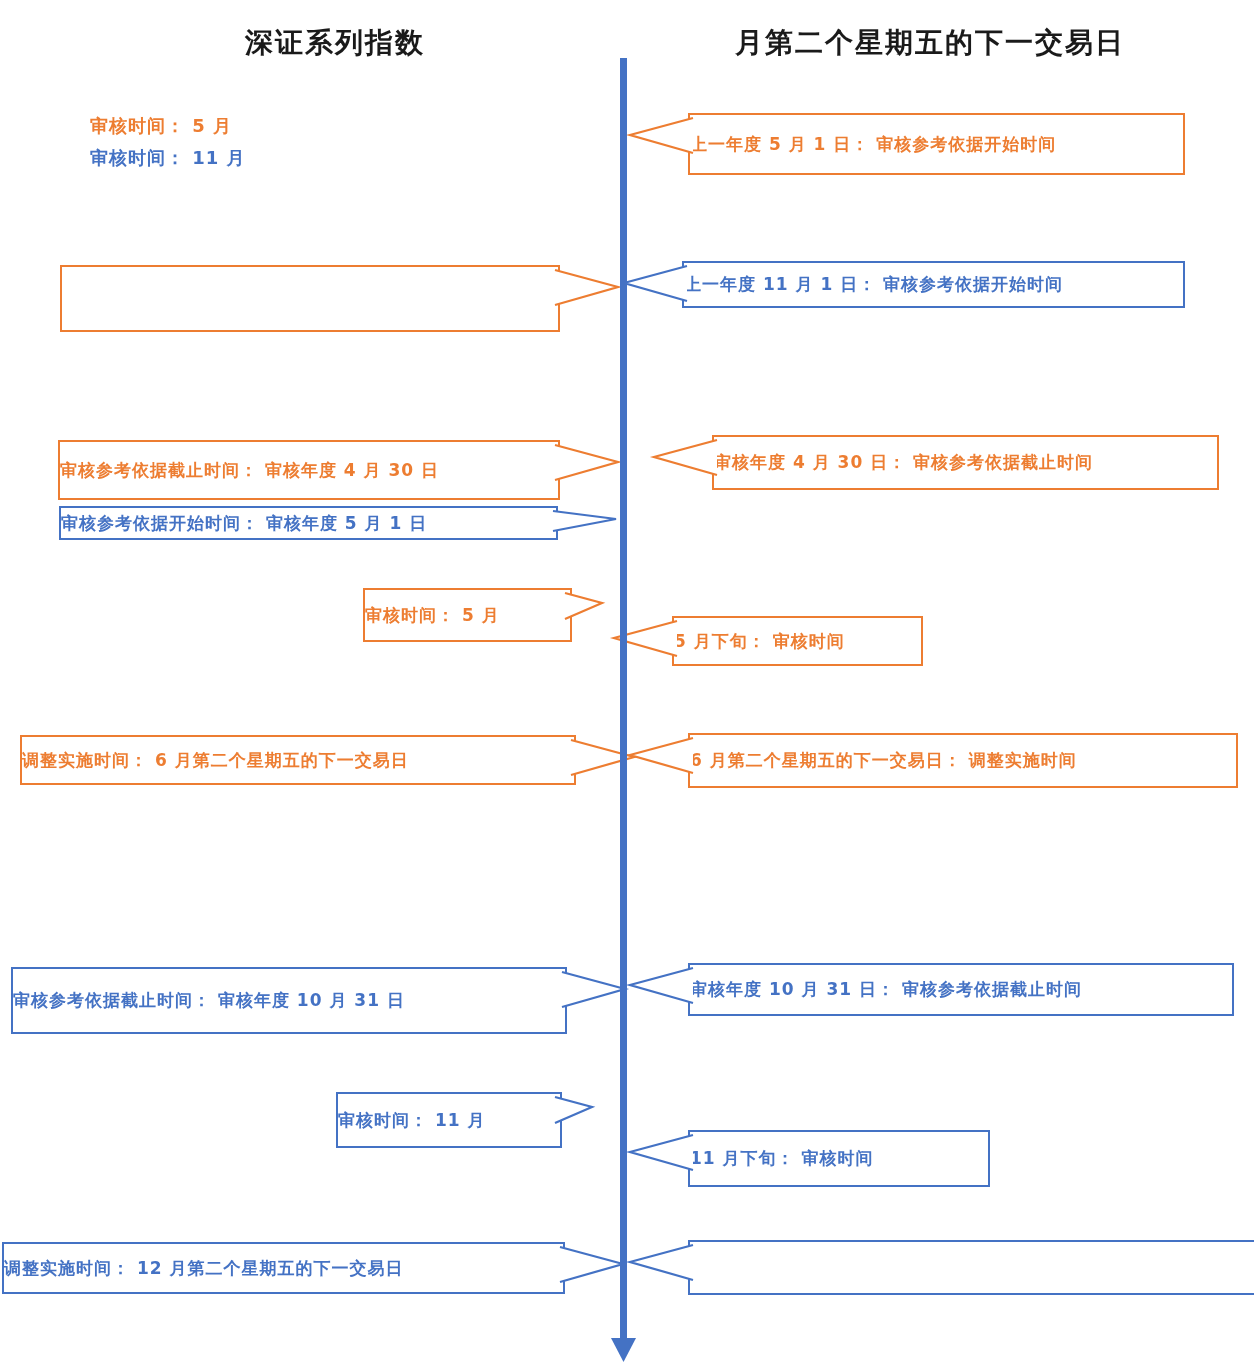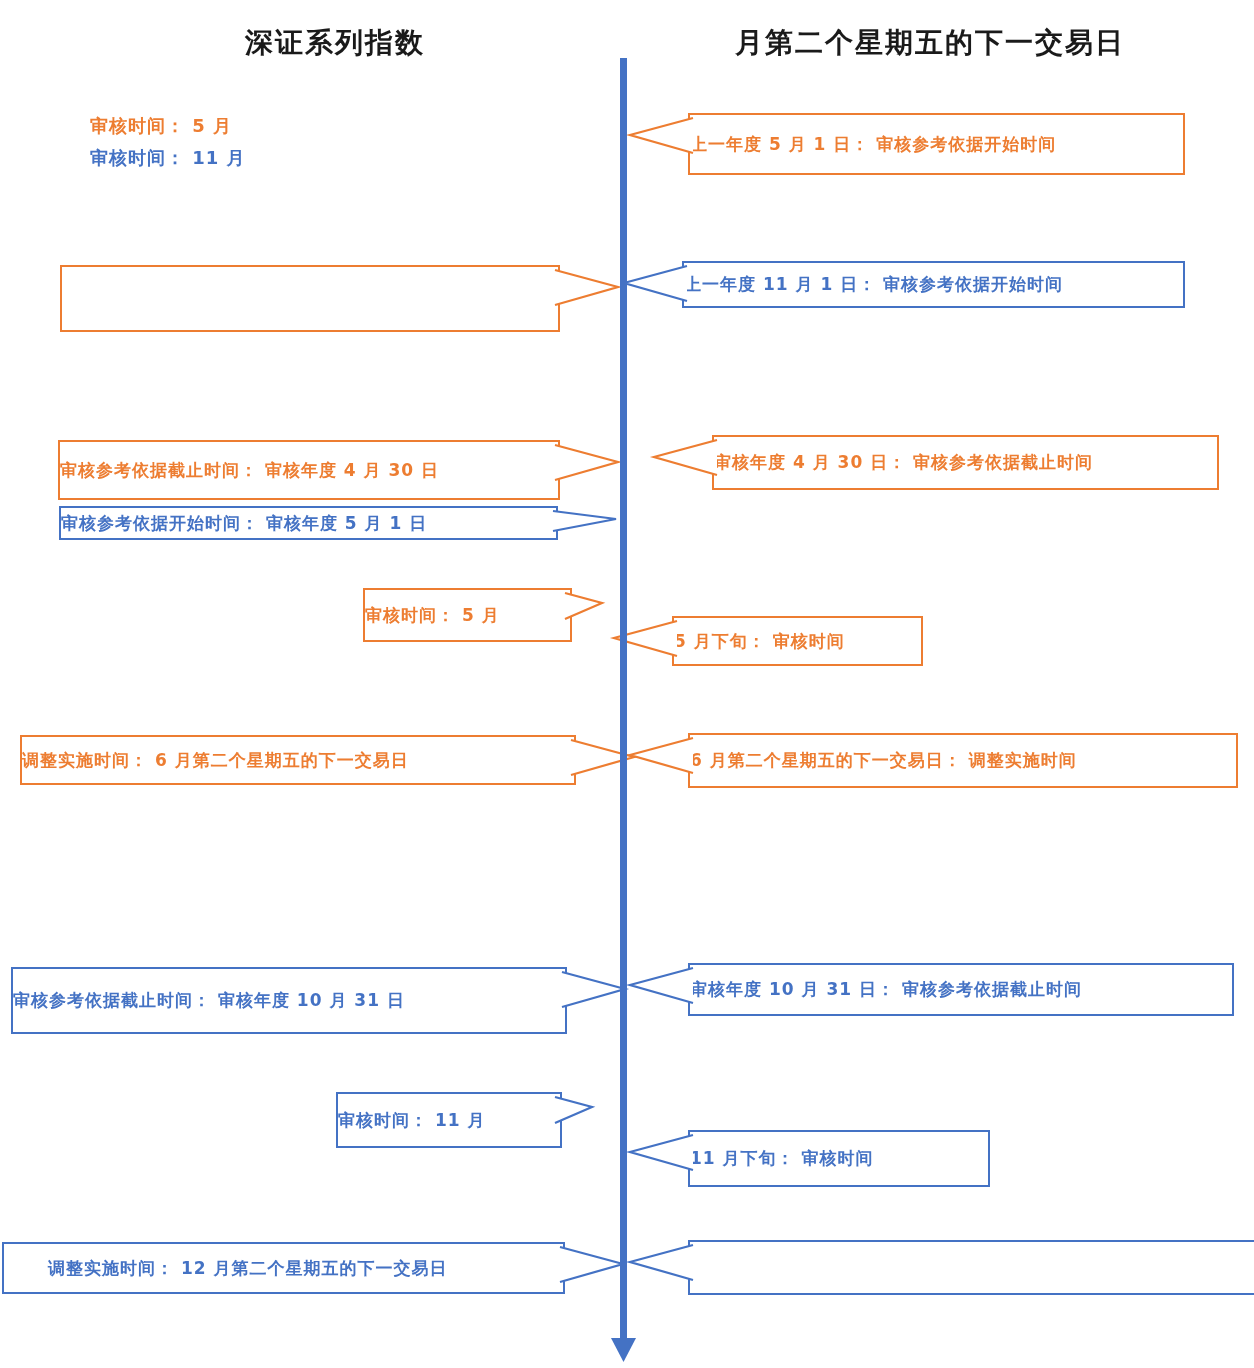--- a/index.html
+++ b/index.html
@@ -49,21 +49,21 @@
   .c4 {left:712px;top:435px;width:507px;height:55px;}
   .c5 {left:59px; top:506px;width:499px;height:34px;}
   .c6 {left:363px;top:588px;width:209px;height:54px;}
   .c7 {left:672px;top:616px;width:251px;height:50px;}
   .c8 {left:8px;  top:735px;width:556px;height:50px;margin-left:12px;}
   .c9 {left:688px;top:733px;width:550px;height:55px;}
   .c10{left:11px; top:967px;width:556px;height:67px;}
   .c11{left:688px;top:963px;width:546px;height:53px;}
   .c12{left:336px;top:1092px;width:226px;height:56px;}
   .c13{left:688px;top:1130px;width:302px;height:57px;}
-  .c14{left:2px;  top:1242px;width:563px;height:52px;padding-left:44px;}
+  .c14{left:2px;  top:1242px;width:563px;height:52px;}
   .c15{left:688px;top:1240px;width:574px;height:55px;}
 
   .axis{position:absolute;left:0;top:0;width:1254px;height:1368px;z-index:5;pointer-events:none;}
 </style>
 </head>
 <body>
 
 <div class="title title-left">深证系列指数</div>
 <div class="title title-right">月第二个星期五的下一交易日</div>
 

